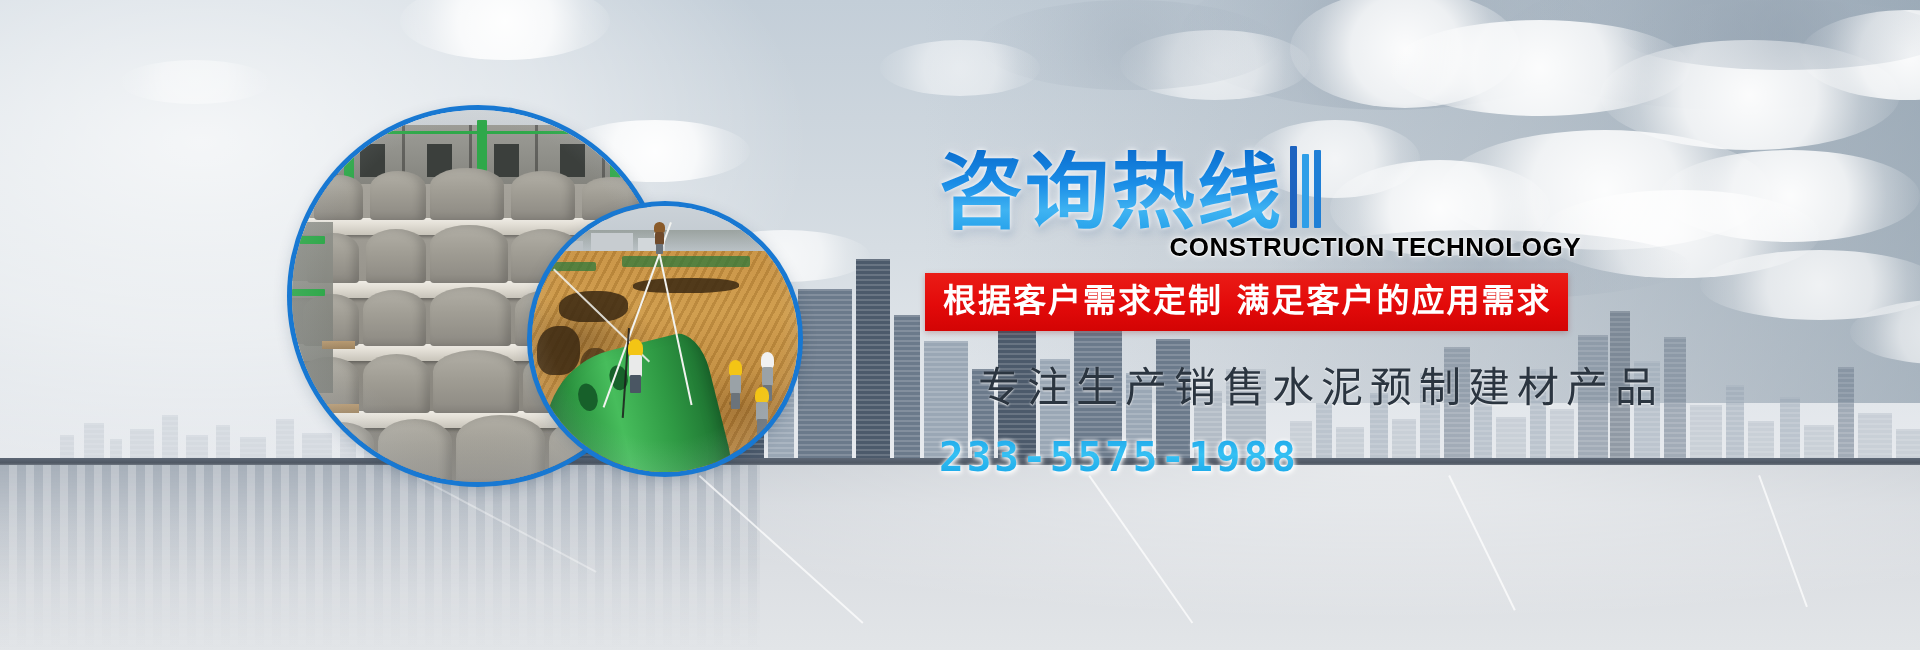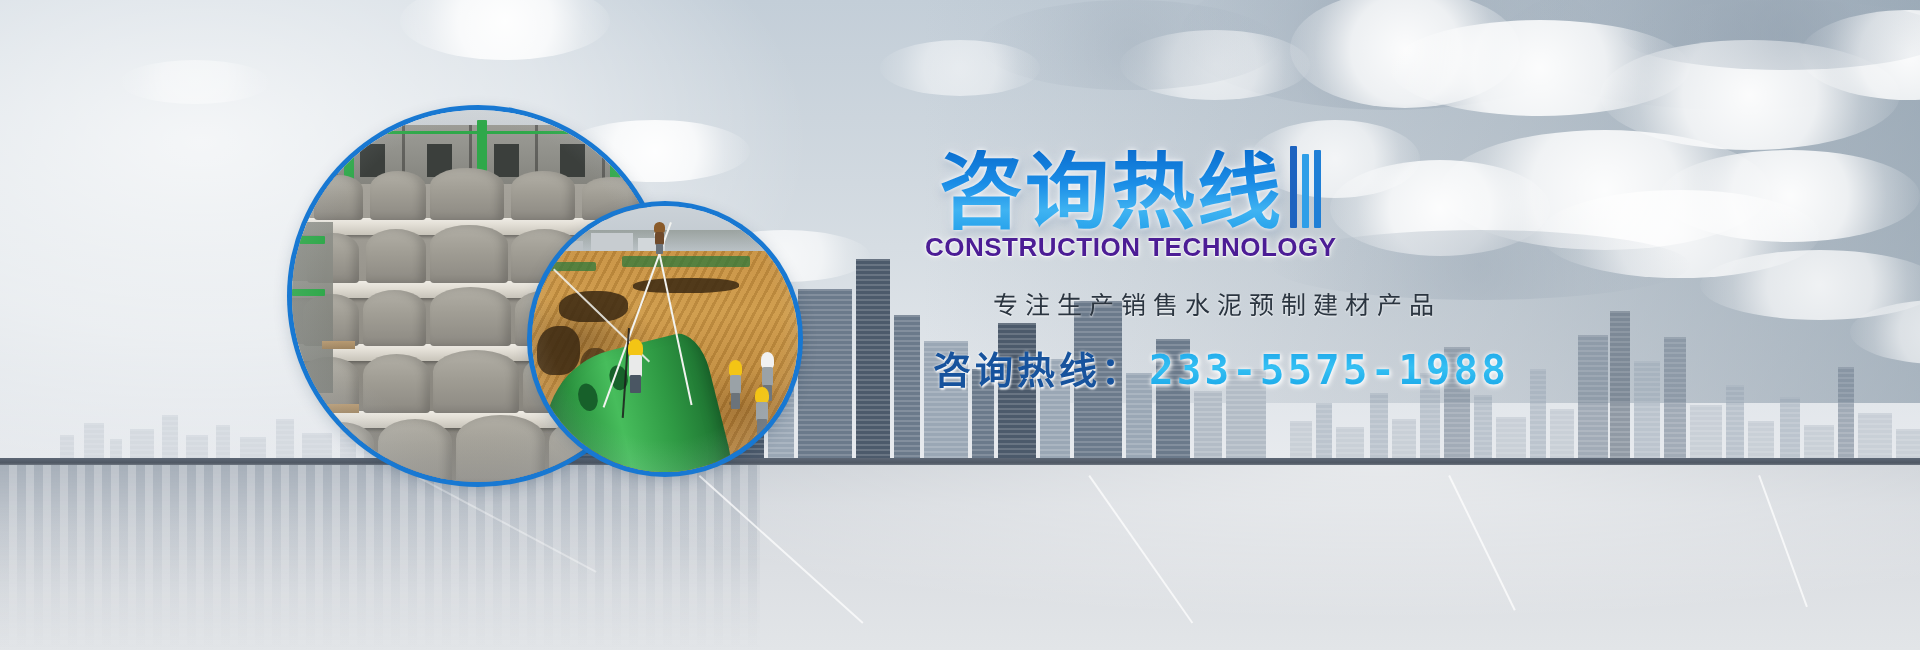--- a/index.html
+++ b/index.html
@@ -159,41 +159,42 @@
   }
   .brand-bars{display:inline-flex;gap:5px;margin-left:7px;padding-bottom:6px;align-items:flex-end;}
   .brand-bars i{display:block;width:7px;height:74px;border-radius:1px;}
   .brand-bars i:nth-child(1){background:#1d63c0;height:82px;}
   .brand-bars i:nth-child(2){background:#2f9fe8;height:74px;}
   .brand-bars i:nth-child(3){background:#1f7fd6;height:78px;}
 
   .brand-en{
     font-family:"Liberation Sans","DejaVu Sans",sans-serif;
     font-size:26px;font-weight:bold;letter-spacing:.5px;
-    color:#4c1d95;
+    color:#000000;
+    text-align:right;
     margin-top:-2px;padding-right:44px;
     text-shadow:0 0 3px rgba(255,255,255,.95),0 0 7px rgba(255,255,255,.8),0 1px 1px rgba(255,255,255,.9);
   }
 
   .red-bar{
     margin-top:10px;
     background:linear-gradient(to bottom,#ea1c16 0%,#e30a0a 55%,#d30404 100%);
     color:#fff;
     font-family:"DejaVu Sans","Liberation Sans",sans-serif;
     font-size:33px;font-weight:bold;letter-spacing:2px;
     padding:9px 16px 11px 18px;
     display:inline-block;
     line-height:1.15;
     box-shadow:0 2px 6px rgba(120,10,10,.25);
   }
 
   .tagline{
-    margin-top:22px;margin-left:68px;
+    margin-top:22px;margin-left:53px;
     font-family:Liberation Mono, monospace;
-    font-size:25px;letter-spacing:7px;color:#2b3540;
+    font-size:42px;letter-spacing:7px;color:#2b3540;
     white-space:nowrap;
     text-shadow:0 1px 2px rgba(255,255,255,.85);
   }
 
   .hotline{
     margin-top:18px;margin-left:8px;
     display:flex;align-items:baseline;white-space:nowrap;
     font-family:"DejaVu Sans","Liberation Sans",sans-serif;
   }
   .hotline-label{
@@ -465,23 +466,25 @@
       <span class="brand-b">咨询热线</span>
       <span class="brand-bars">
           <i></i>
           <i></i>
           <i></i>
         </span>
     </div>
 
     <div class="brand-en">CONSTRUCTION TECHNOLOGY</div>
 
+    <div>
+      <div class="red-bar">根据客户需求定制 满足客户的应用需求</div>
+    </div>
 
     <div class="tagline">专注生产销售水泥预制建材产品</div>
 
     <div class="hotline">
-      <span class="hotline-label">咨询热线：</span>
       <span class="hotline-number">233-5575-1988</span>
     </div>
 
   </div>
 
 </div>
 
 </body></html>

